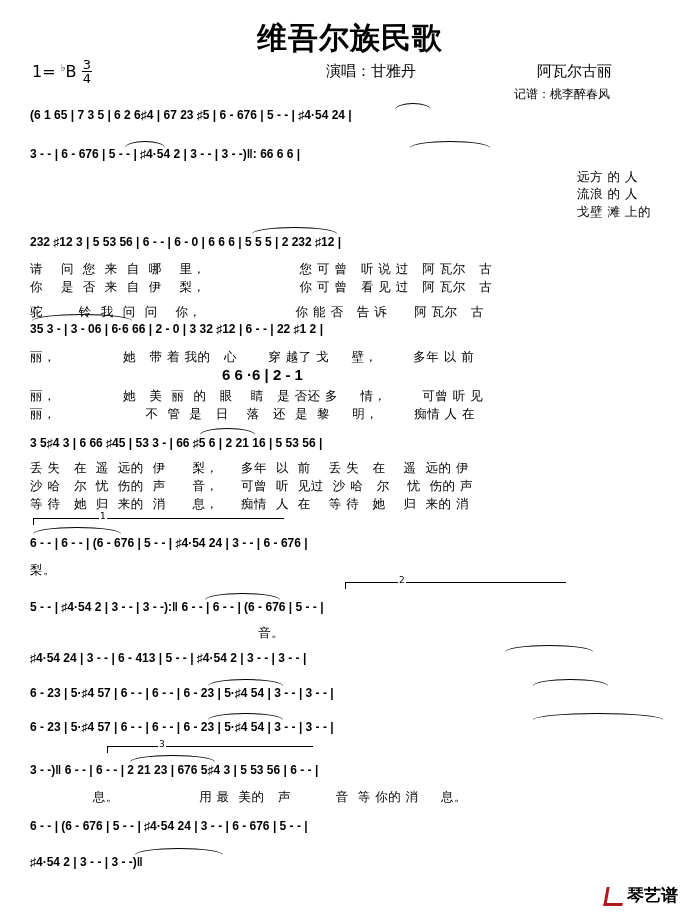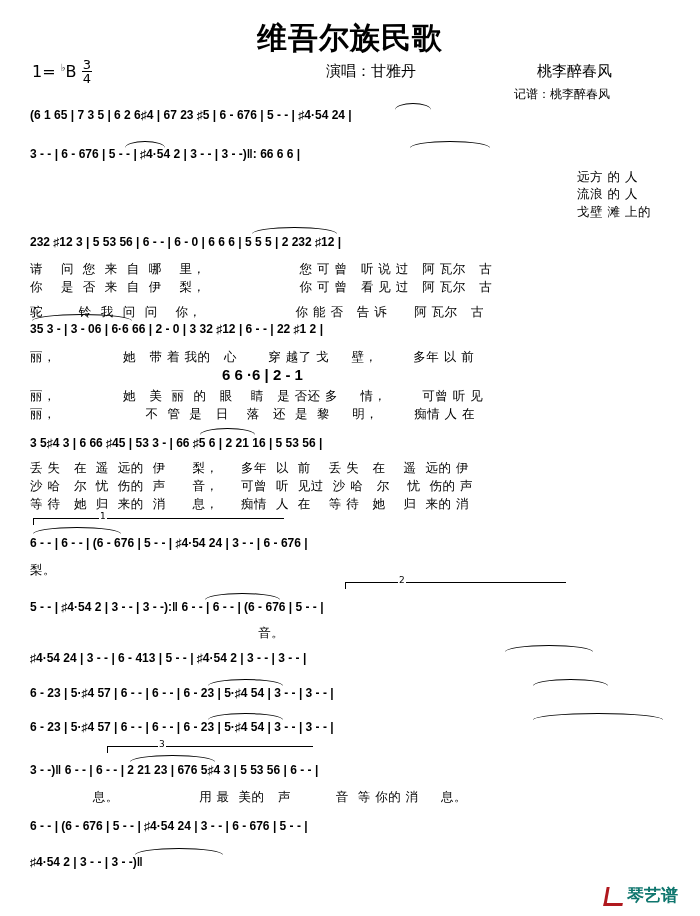--- a/index.html
+++ b/index.html
@@ -11,36 +11,36 @@
   .ts span{display:block;}
   .ts .line{border-top:1px solid #000;width:10px;margin:0 auto;}
   .singer{position:absolute;top:62px;left:326px;font-size:15px;}
   .origin{position:absolute;top:62px;left:537px;font-size:15px;}
   .transcriber{position:absolute;top:86px;left:514px;font-size:12px;}
   .row{position:absolute;left:30px;width:640px;height:26px;font-family:"Liberation Sans",sans-serif;font-weight:bold;font-size:12px;white-space:pre;}
   .lyr{position:absolute;left:30px;font-size:12.5px;white-space:pre;font-family:"DejaVu Sans",sans-serif;letter-spacing:0.5px;}
   .volta{position:absolute;border-top:1px solid #000;border-left:1px solid #000;height:6px;font-size:9px;}
   .volta span{position:absolute;top:-8px;background:#fff;padding:0 1px;}
   .slur{position:absolute;border-top:1px solid #000;border-radius:50% 50% 0 0/100% 100% 0 0;height:6px;}
-  .logo{position:absolute;left:605px;top:884px;font-size:17px;font-weight:bold;color:#0f766e;}
+  .logo{position:absolute;left:605px;top:884px;font-size:17px;font-weight:bold;color:#000000;}
   .logo .mark{display:inline-block;width:16px;height:16px;border-left:3px solid #b0181e;border-bottom:3px solid #b0181e;margin-right:3px;vertical-align:middle;transform:skewX(-10deg);}
 </style>
 </head>
 <body>
 
 <div class="title">维吾尔族民歌</div>
 
 <div class="key"><span>1=</span> <span class="sup">♭</span><span>B</span></div>
 <div class="ts">
   <span>3</span>
   <span class="line"></span>
   <span>4</span>
 </div>
 <div class="singer">演唱：甘雅丹</div>
-<div class="origin">桃李醉春风</div>
+<div class="origin">阿瓦尔古丽</div>
 <div class="transcriber">记谱：桃李醉春风</div>
 
 <div class="row" style="top:108px">(6 1 65 | 7 3 5 | 6 2 6♯4 | 67 23 ♯5 | 6 - 676 | 5 - - | ♯4·54 24 |</div>
 <div class="slur" style="left:395px;top:103px;width:36px;"></div>
 
 <div class="row" style="top:147px">3 - - | 6 - 676 | 5 - - | ♯4·54 2 | 3 - - | 3 - -)‖: 66 6 6 |</div>
 <div class="slur" style="left:125px;top:141px;width:40px;"></div>
 <div class="slur" style="left:410px;top:141px;width:80px;"></div>
 <div class="lyr" style="top:169px;left:577px">远方 的 人</div>
 <div class="lyr" style="top:186px;left:577px">流浪 的 人</div>

